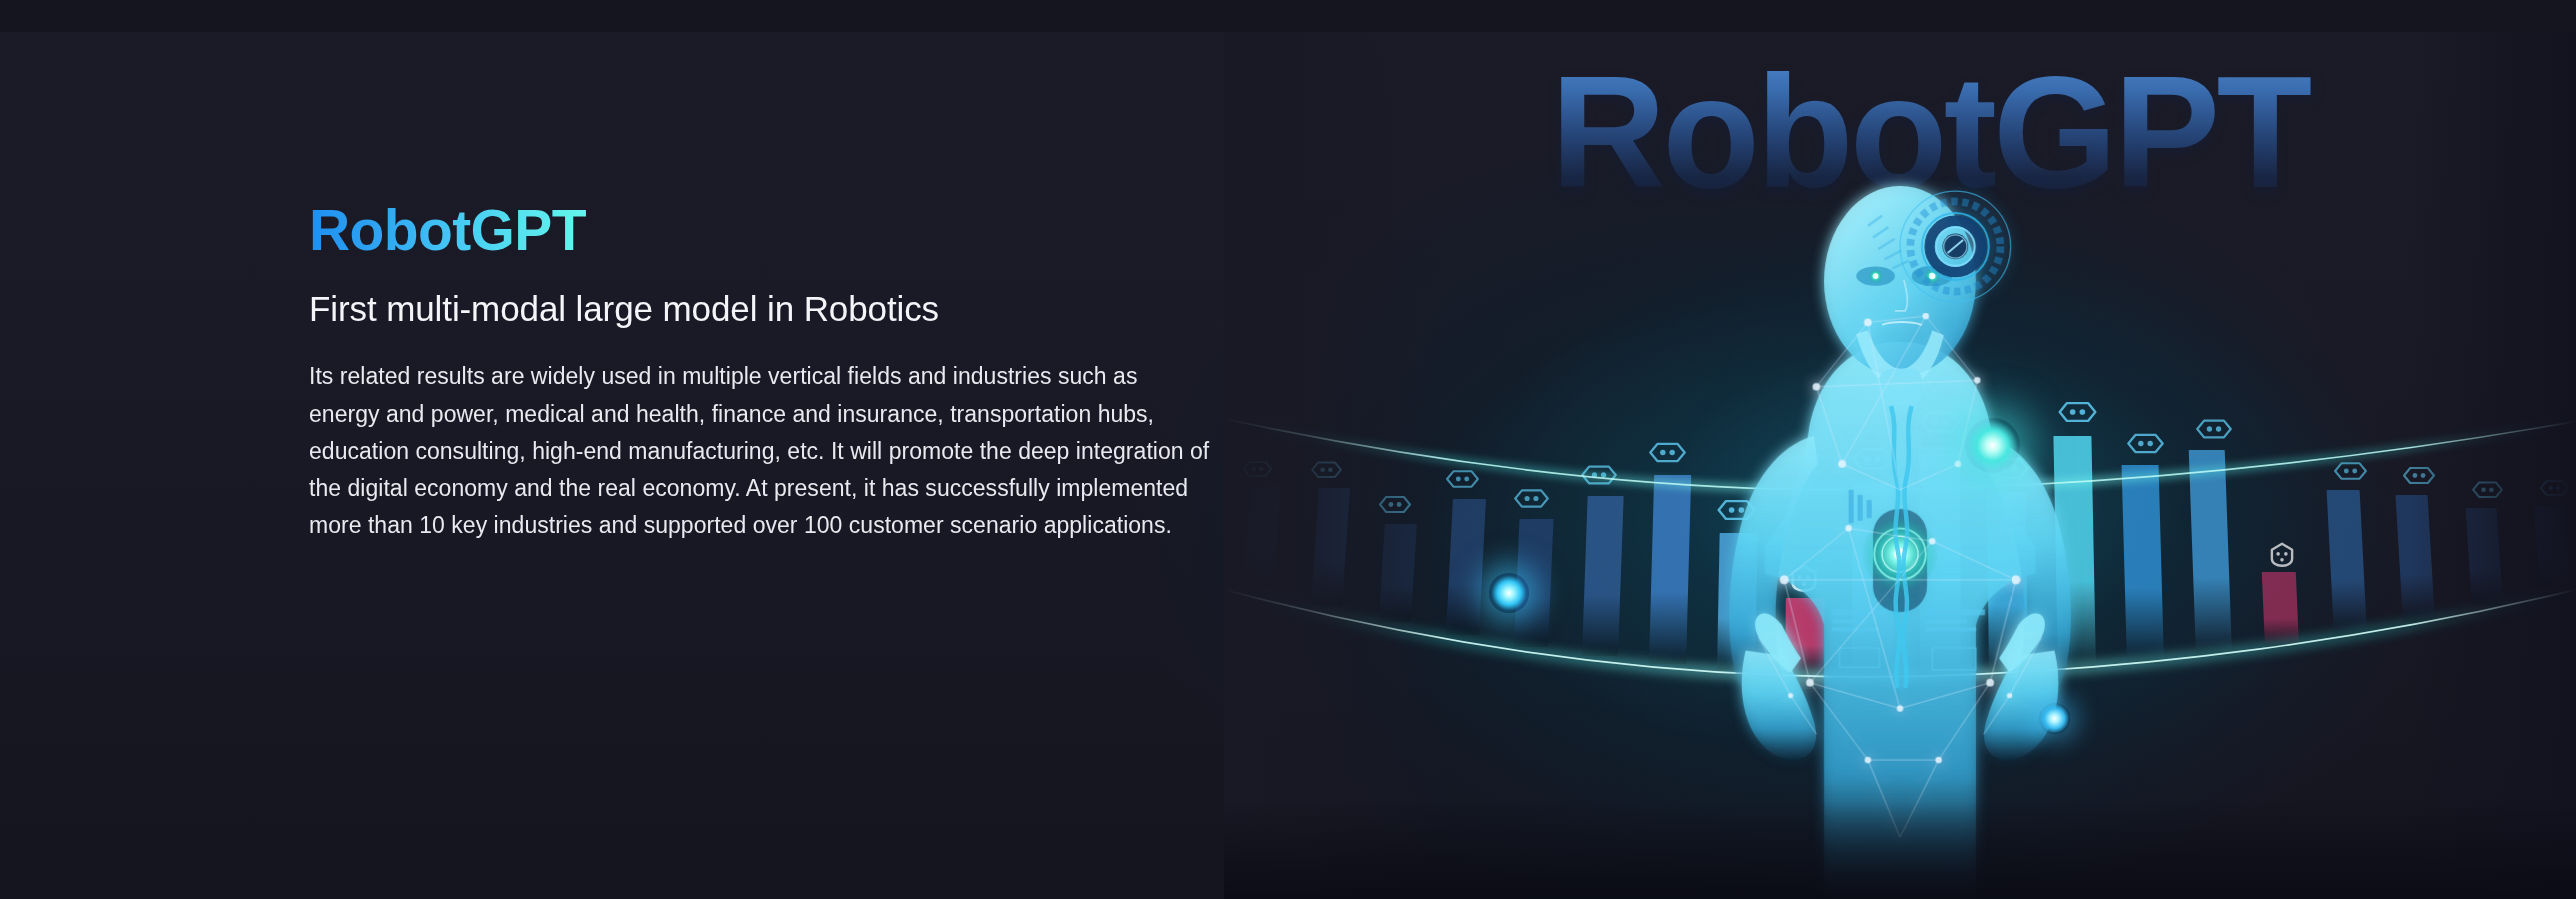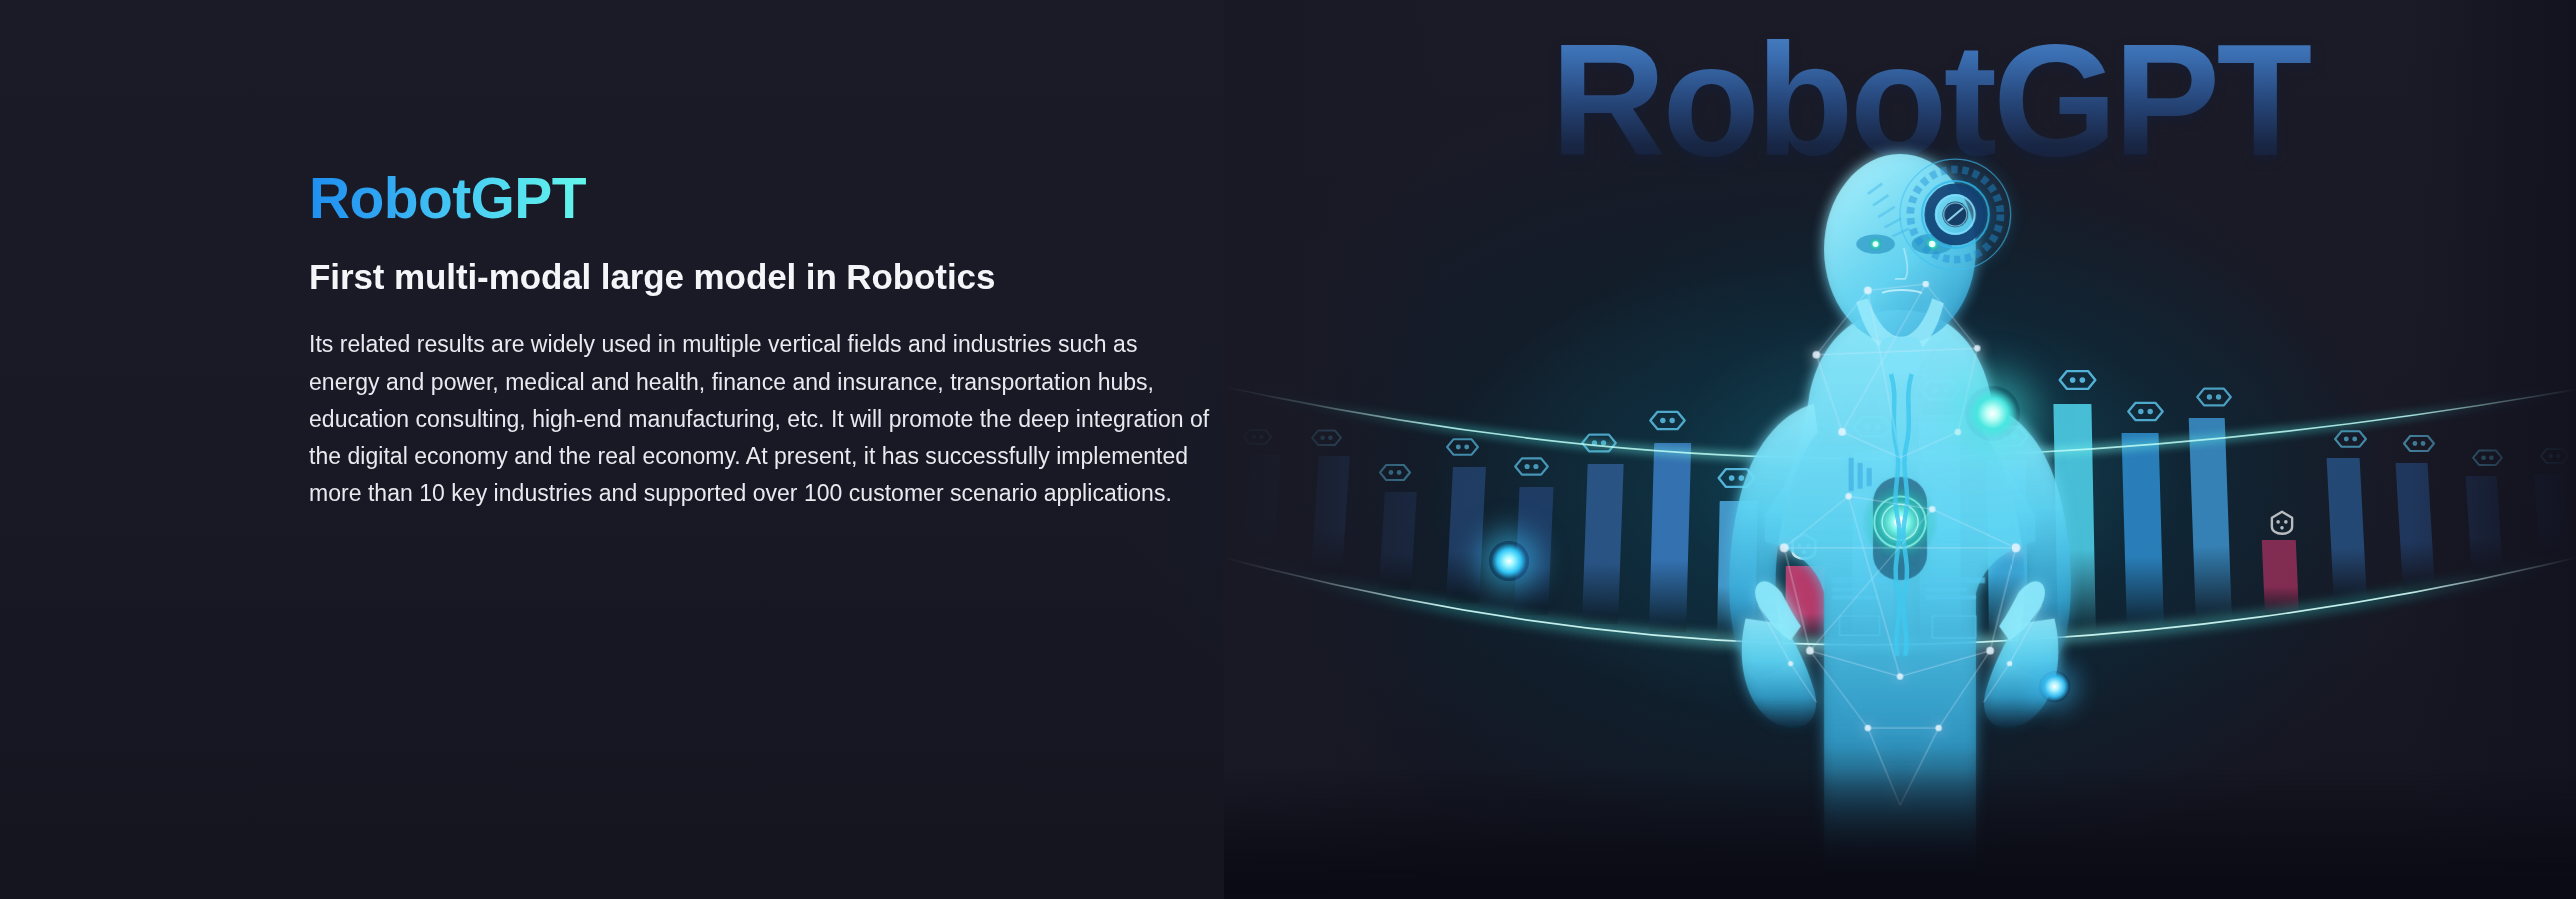--- a/index.html
+++ b/index.html
@@ -9,20 +9,21 @@
     position:relative;
   }
 
   
   #banner {
     position:absolute; inset:0;
     background:
       radial-gradient(ellipse 902px 580px at 1771px 489px, rgba(14,60,76,0.75) 0%, rgba(10,32,46,0.45) 38%, rgba(14,18,32,0) 72%),
       linear-gradient(180deg, #1b1b27 0%, #1a1a26 34%, #181824 62%, #151520 100%);
     overflow:hidden;
+    margin-top:32px;
   }
 
   
   #left-col {
     position:absolute;
     left:309px; top:169px;
     width:914px;
   }
   #page-title {
     font-size:57px;
@@ -33,21 +34,21 @@
     -webkit-background-clip:text;
     background-clip:text;
     color:transparent;
     -webkit-text-fill-color:transparent;
     text-shadow:none;
     display:inline-block;
   }
   #page-subtitle {
     margin-top:30px;
     font-size:35px;
-    font-weight:700;
+    font-weight:400;
     color:#f4f5f8;
     letter-spacing:-0.1px;
     line-height:1.12;
   }
   .body-para {
     margin-top:27px;
     font-size:23px;
     line-height:1.62;
     color:#e9eaef;
     letter-spacing:0.03px;

